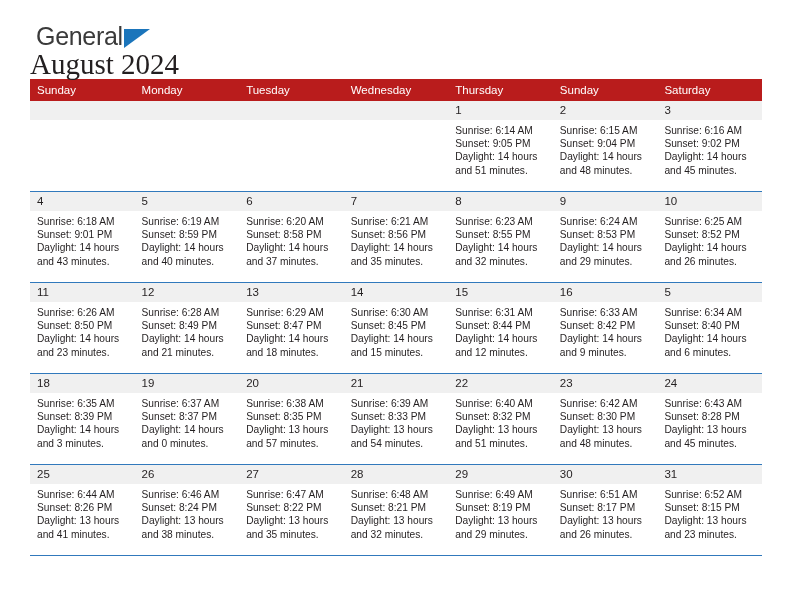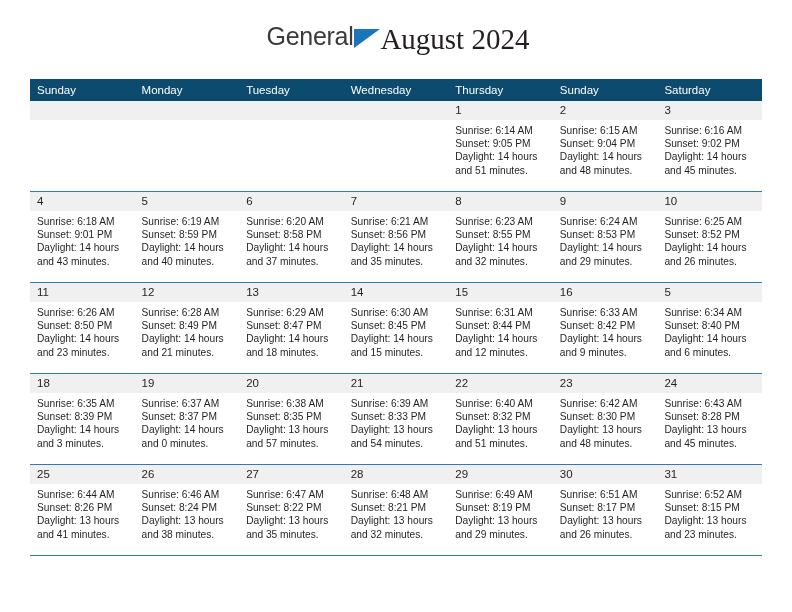--- a/index.html
+++ b/index.html
@@ -19,23 +19,24 @@
     position: relative;
     width: 792px;
     height: 612px;
     padding: 0 30px;
   }
 
   
   .header {
     display: flex;
     align-items: flex-start;
-    justify-content: center;
+    justify-content: space-between;
     height: 74px;
     padding-top: 24px;
+    flex-direction: column;
   }
   .logo {
     position: relative;
     line-height: 1;
     padding-left: 6px;
   }
   .logo-row1 {
     display: flex;
     align-items: flex-start;
   }
@@ -81,21 +82,21 @@
   }
 
   
   .calendar {
     width: 732px;
     border-collapse: collapse;
     table-layout: fixed;
     margin-top: 5px;
   }
   .calendar th {
-    background: #0c4a6e;
+    background: #b91c1c;
     color: #ffffff;
     font-size: 11.5px;
     font-weight: normal;
     text-align: left;
     padding: 5px 0 5px 7px;
     height: 21px;
     border: none;
   }
   .calendar td {
     vertical-align: top;

